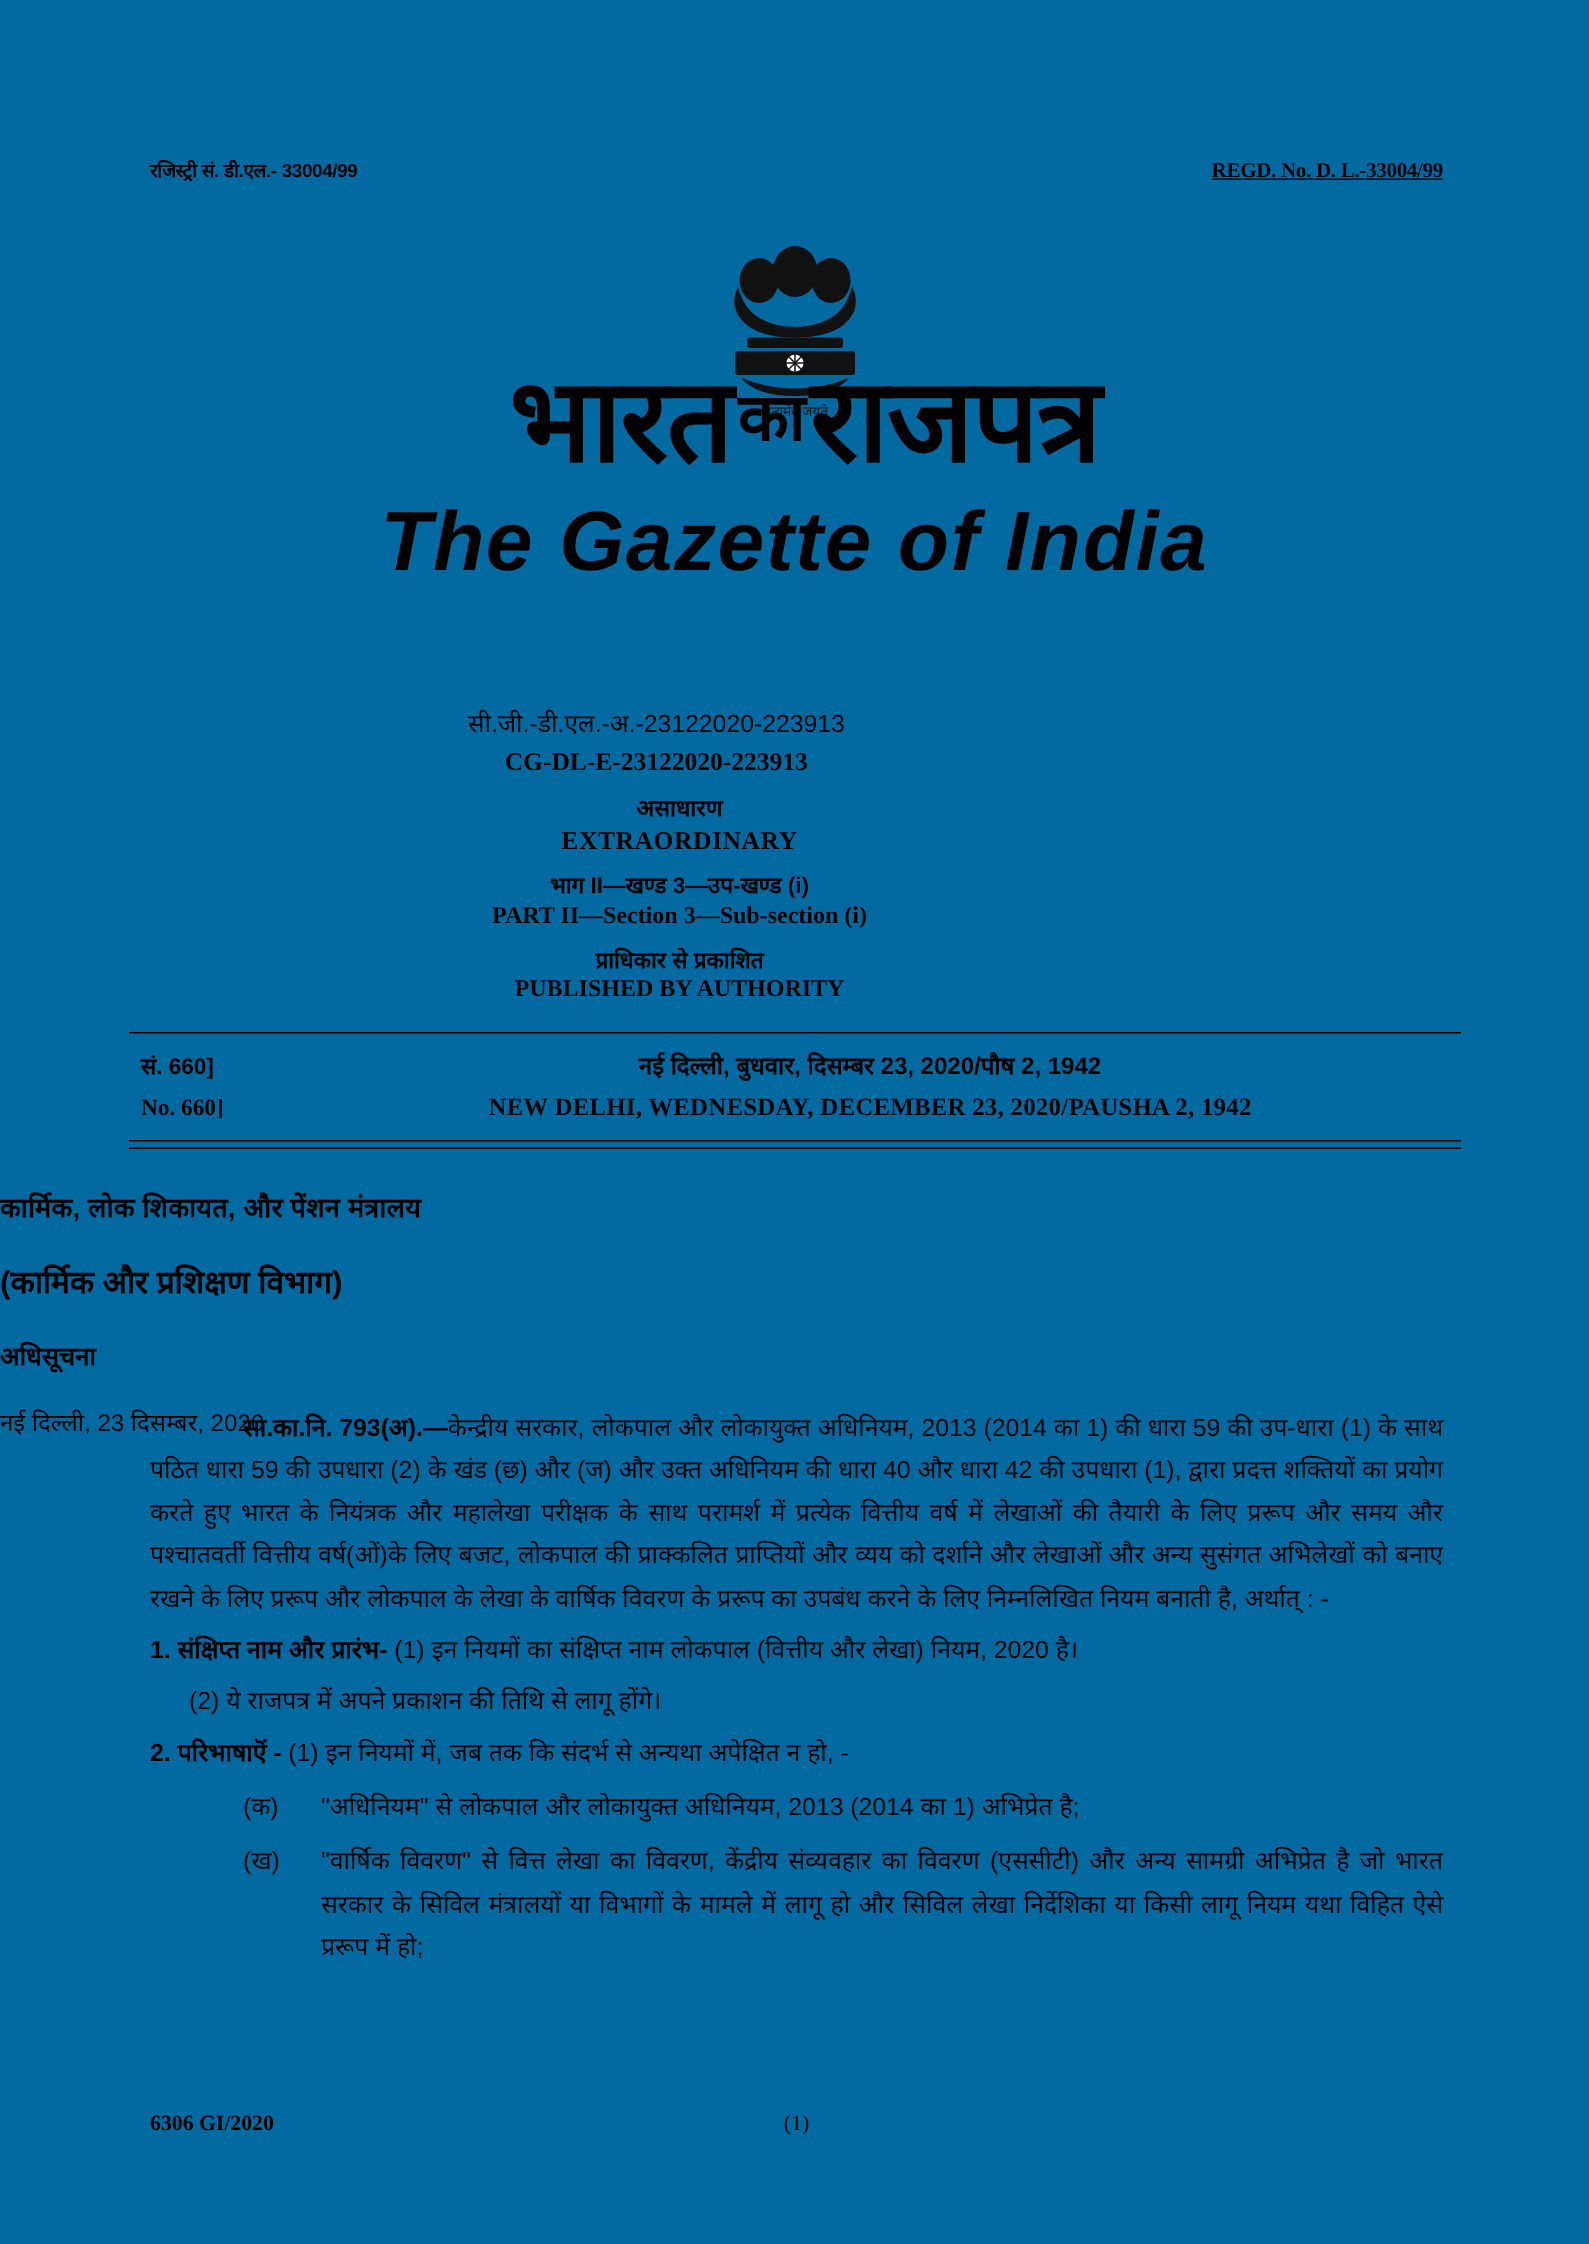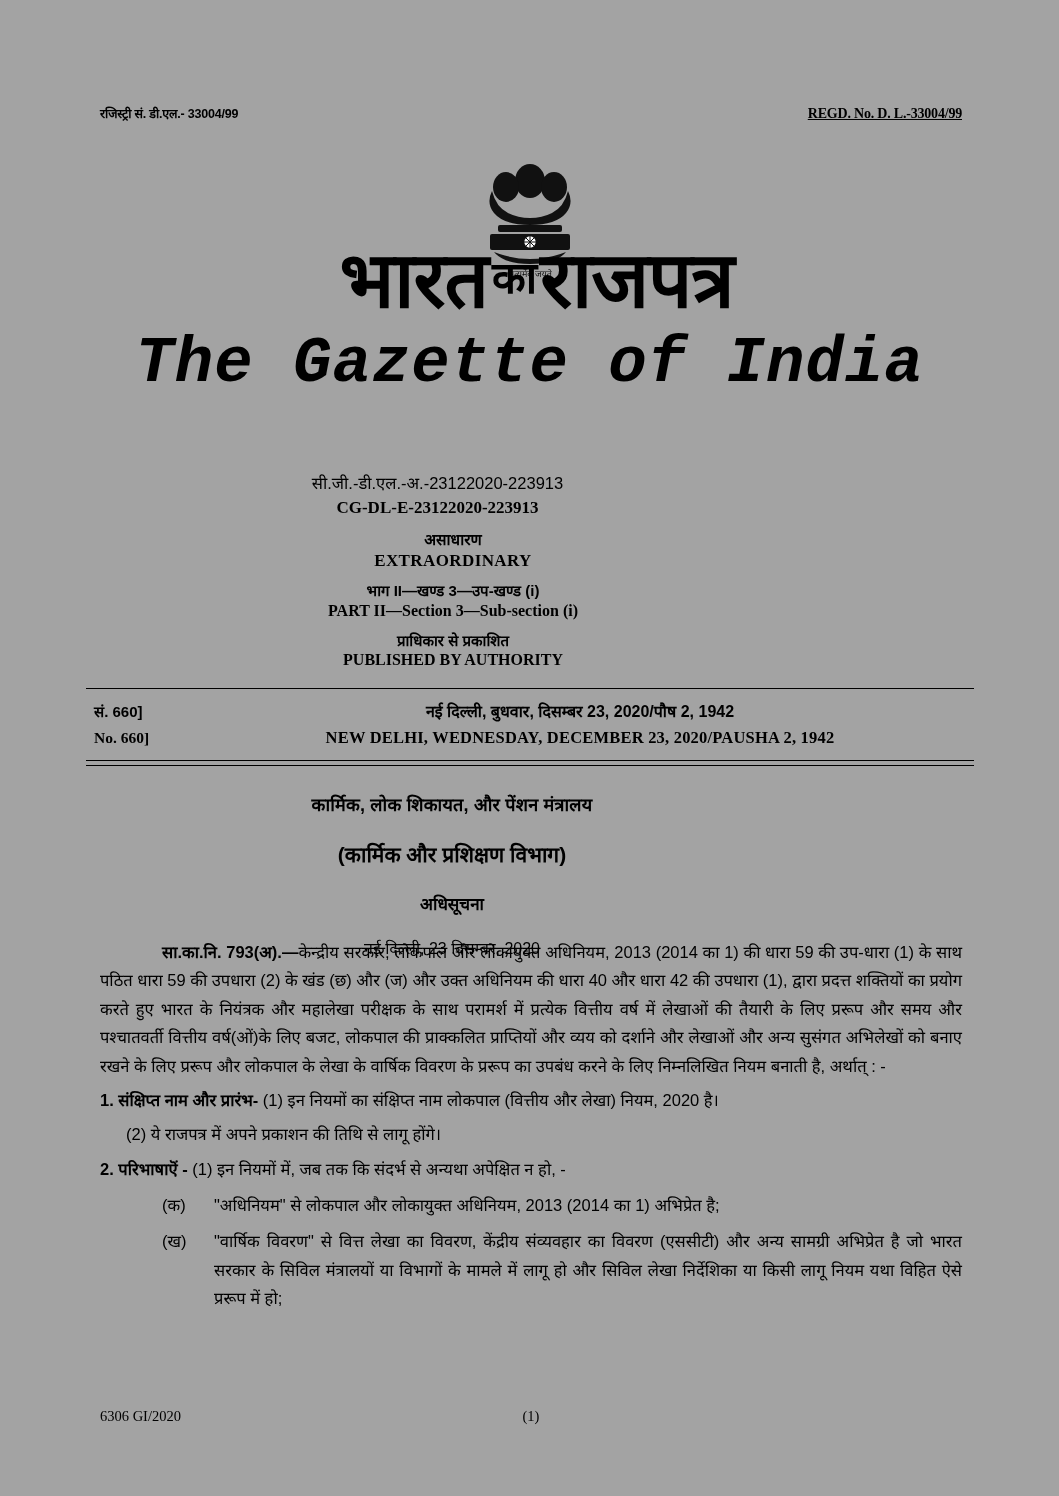--- a/index.html
+++ b/index.html
@@ -5,21 +5,21 @@
   html, body {
     margin: 0;
     padding: 0;
     background: #ffffff;
   }
   .page {
     position: relative;
     width: 1059px;
     height: 1496px;
     margin: 0 auto;
-    background: #a3a3a3;
+    background: #0369a1;
     font-family: "Liberation Serif", serif;
     color: #000000;
     box-sizing: border-box;
     overflow: hidden;
   }
 
   
   .reg-row {
     position: absolute;
     top: 105px;
@@ -71,24 +71,24 @@
     letter-spacing: -1px;
     white-space: nowrap;
     padding-left: 14px;
   }
   .masthead-hi .small-ka {
     font-size: 44px;
     vertical-align: 14px;
     padding: 0 4px;
   }
   .masthead-en {
-    font-family: Liberation Mono, monospace;
+    font-family: Liberation Sans, sans-serif;
     font-style: italic;
     font-weight: bold;
-    font-size: 64px;
+    font-size: 56px;
     letter-spacing: 1px;
     margin-top: 6px;
     white-space: nowrap;
   }
 
   
   .codes {
     position: absolute;
     top: 472px;
     left: 0;
@@ -178,21 +178,21 @@
     letter-spacing: 0.2px;
     text-align: center;
   }
 
   
   .ministry {
     position: absolute;
     top: 792px;
     left: 0;
     width: 904px;
-    text-align: center;
+    text-align: left;
     font-family: "Liberation Sans", sans-serif;
   }
   .ministry .m1 {
     font-weight: bold;
     font-size: 18px;
     letter-spacing: 0.2px;
   }
   .ministry .m2 {
     font-weight: bold;
     font-size: 21px;
@@ -256,21 +256,21 @@
     position: absolute;
     top: 1408px;
     left: 100px;
     width: 862px;
     font-family: "Liberation Serif", serif;
     font-size: 14.5px;
   }
   .footer .fl {
     position: absolute;
     left: 0;
-    font-weight: normal;
+    font-weight: bold;
   }
   .footer .fc {
     position: absolute;
     left: 0;
     width: 862px;
     text-align: center;
   }
 </style>
 </head>
 <body>

